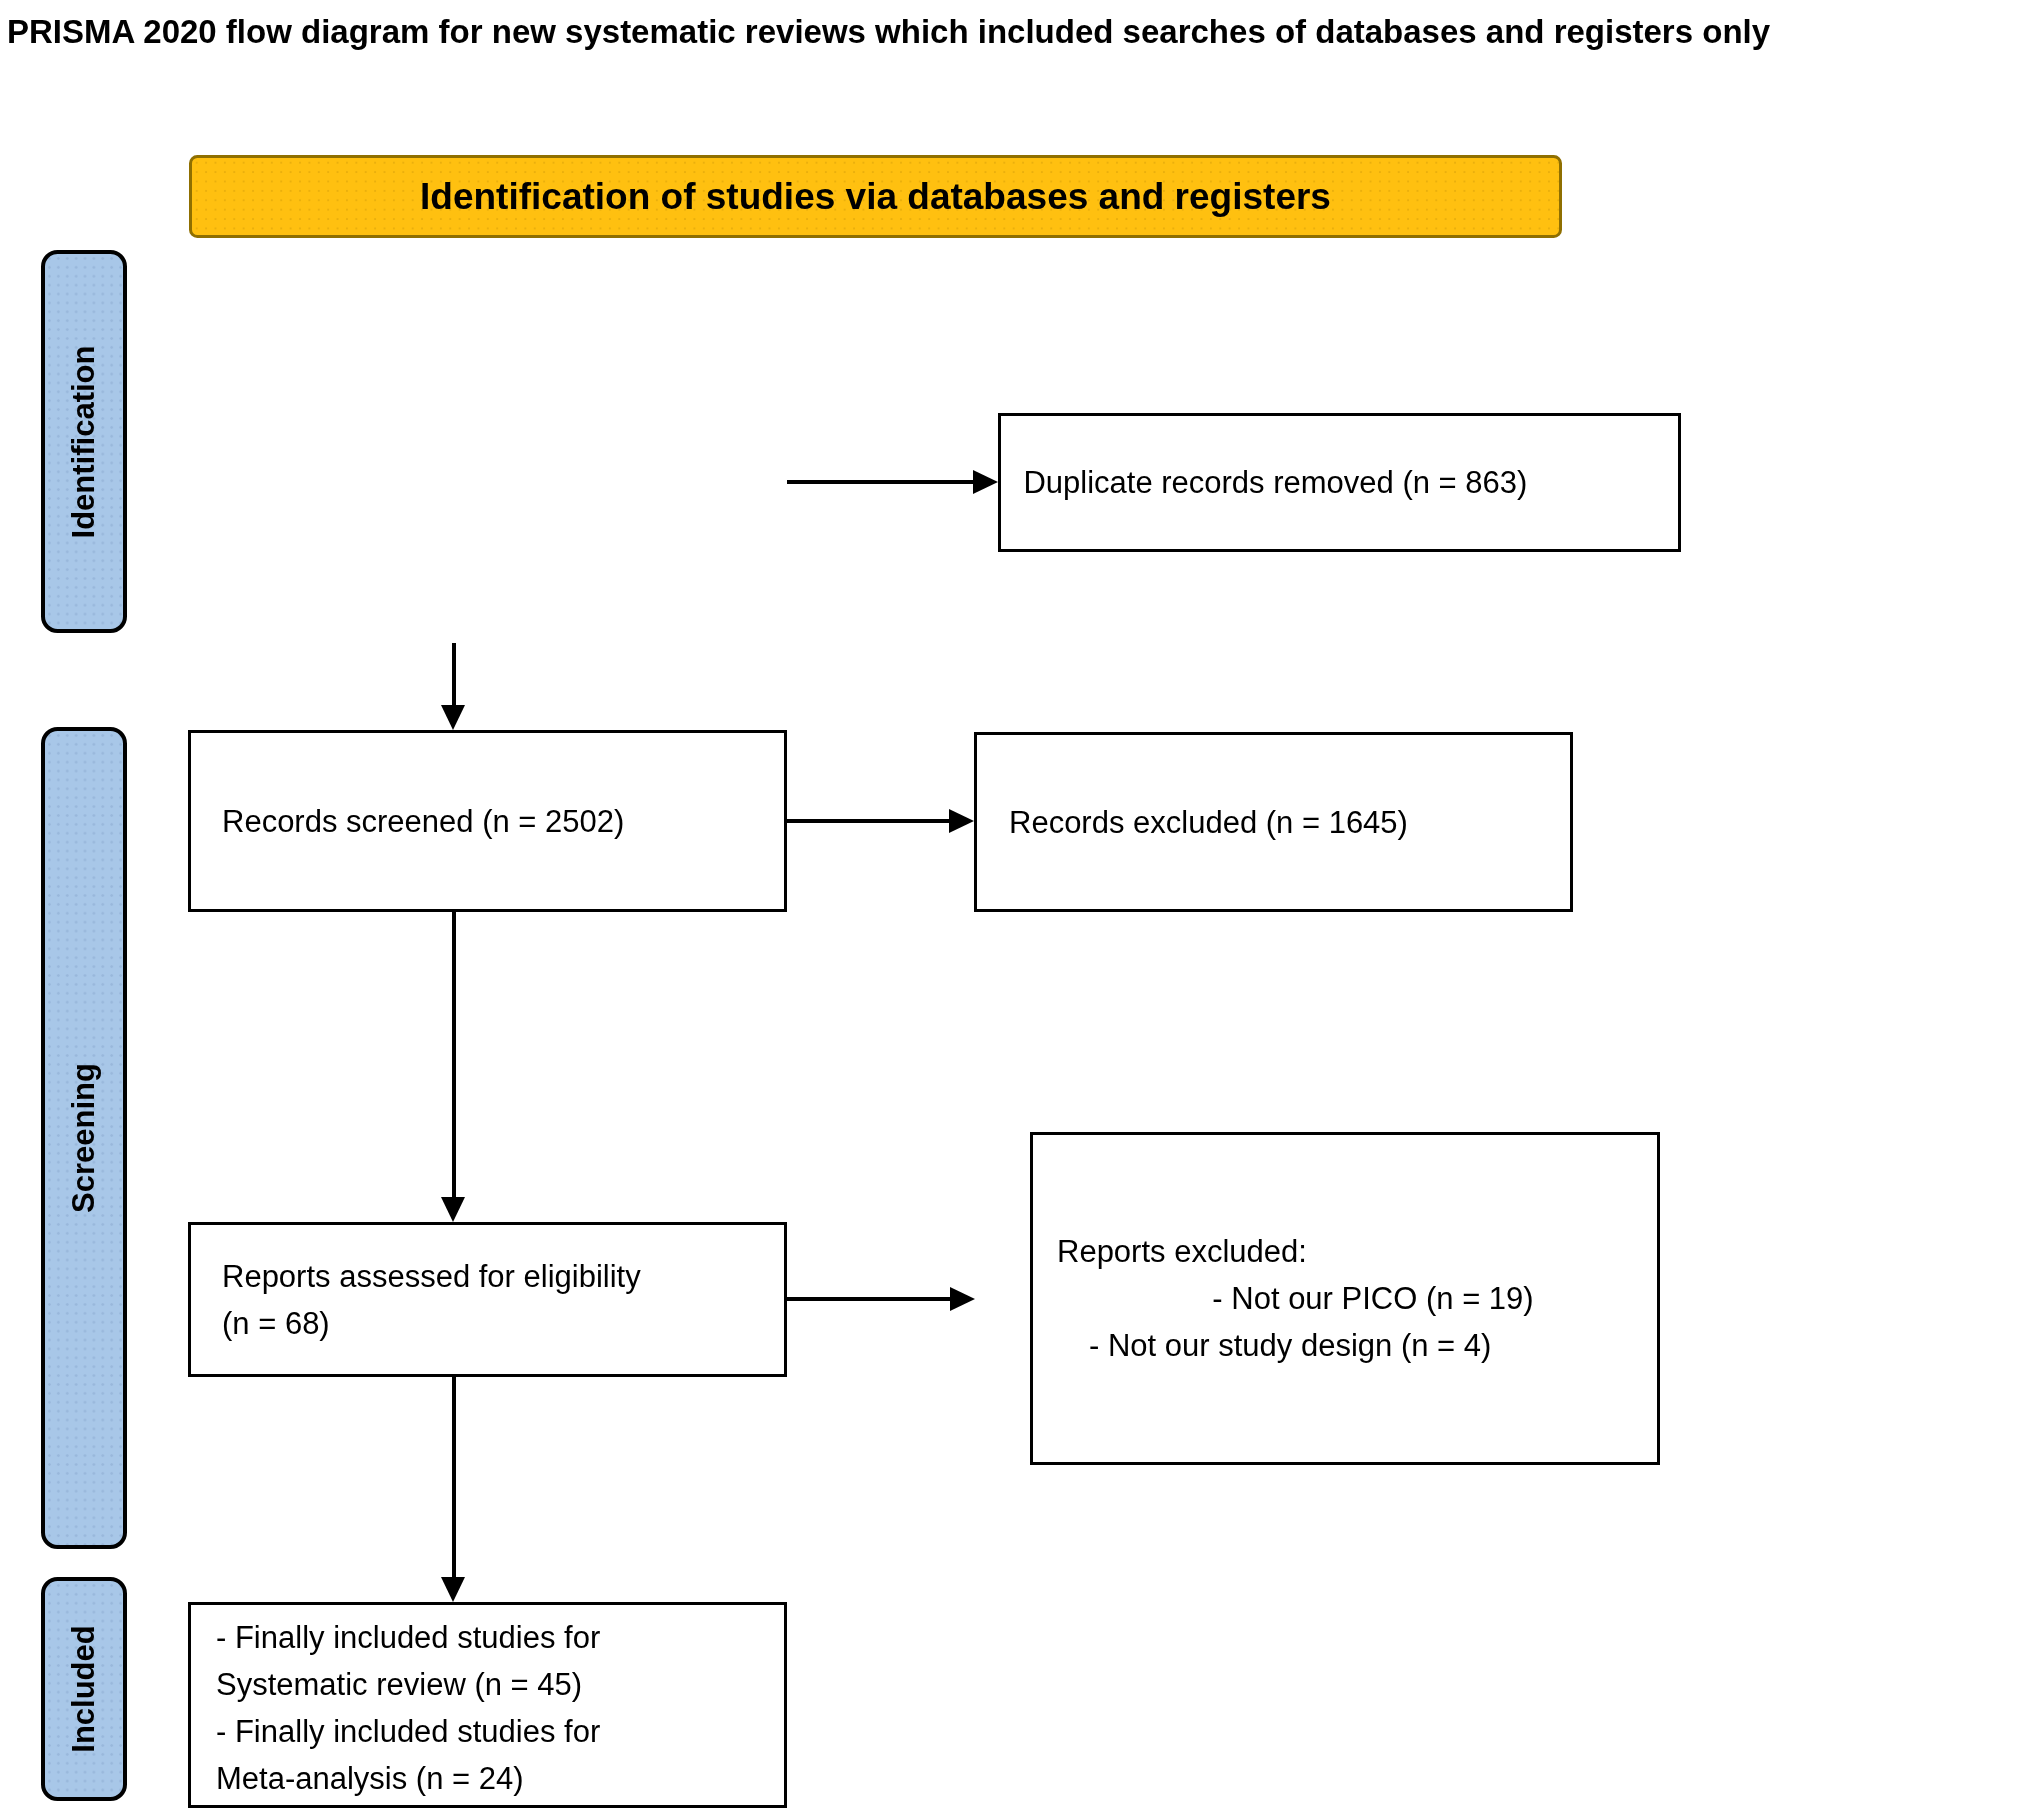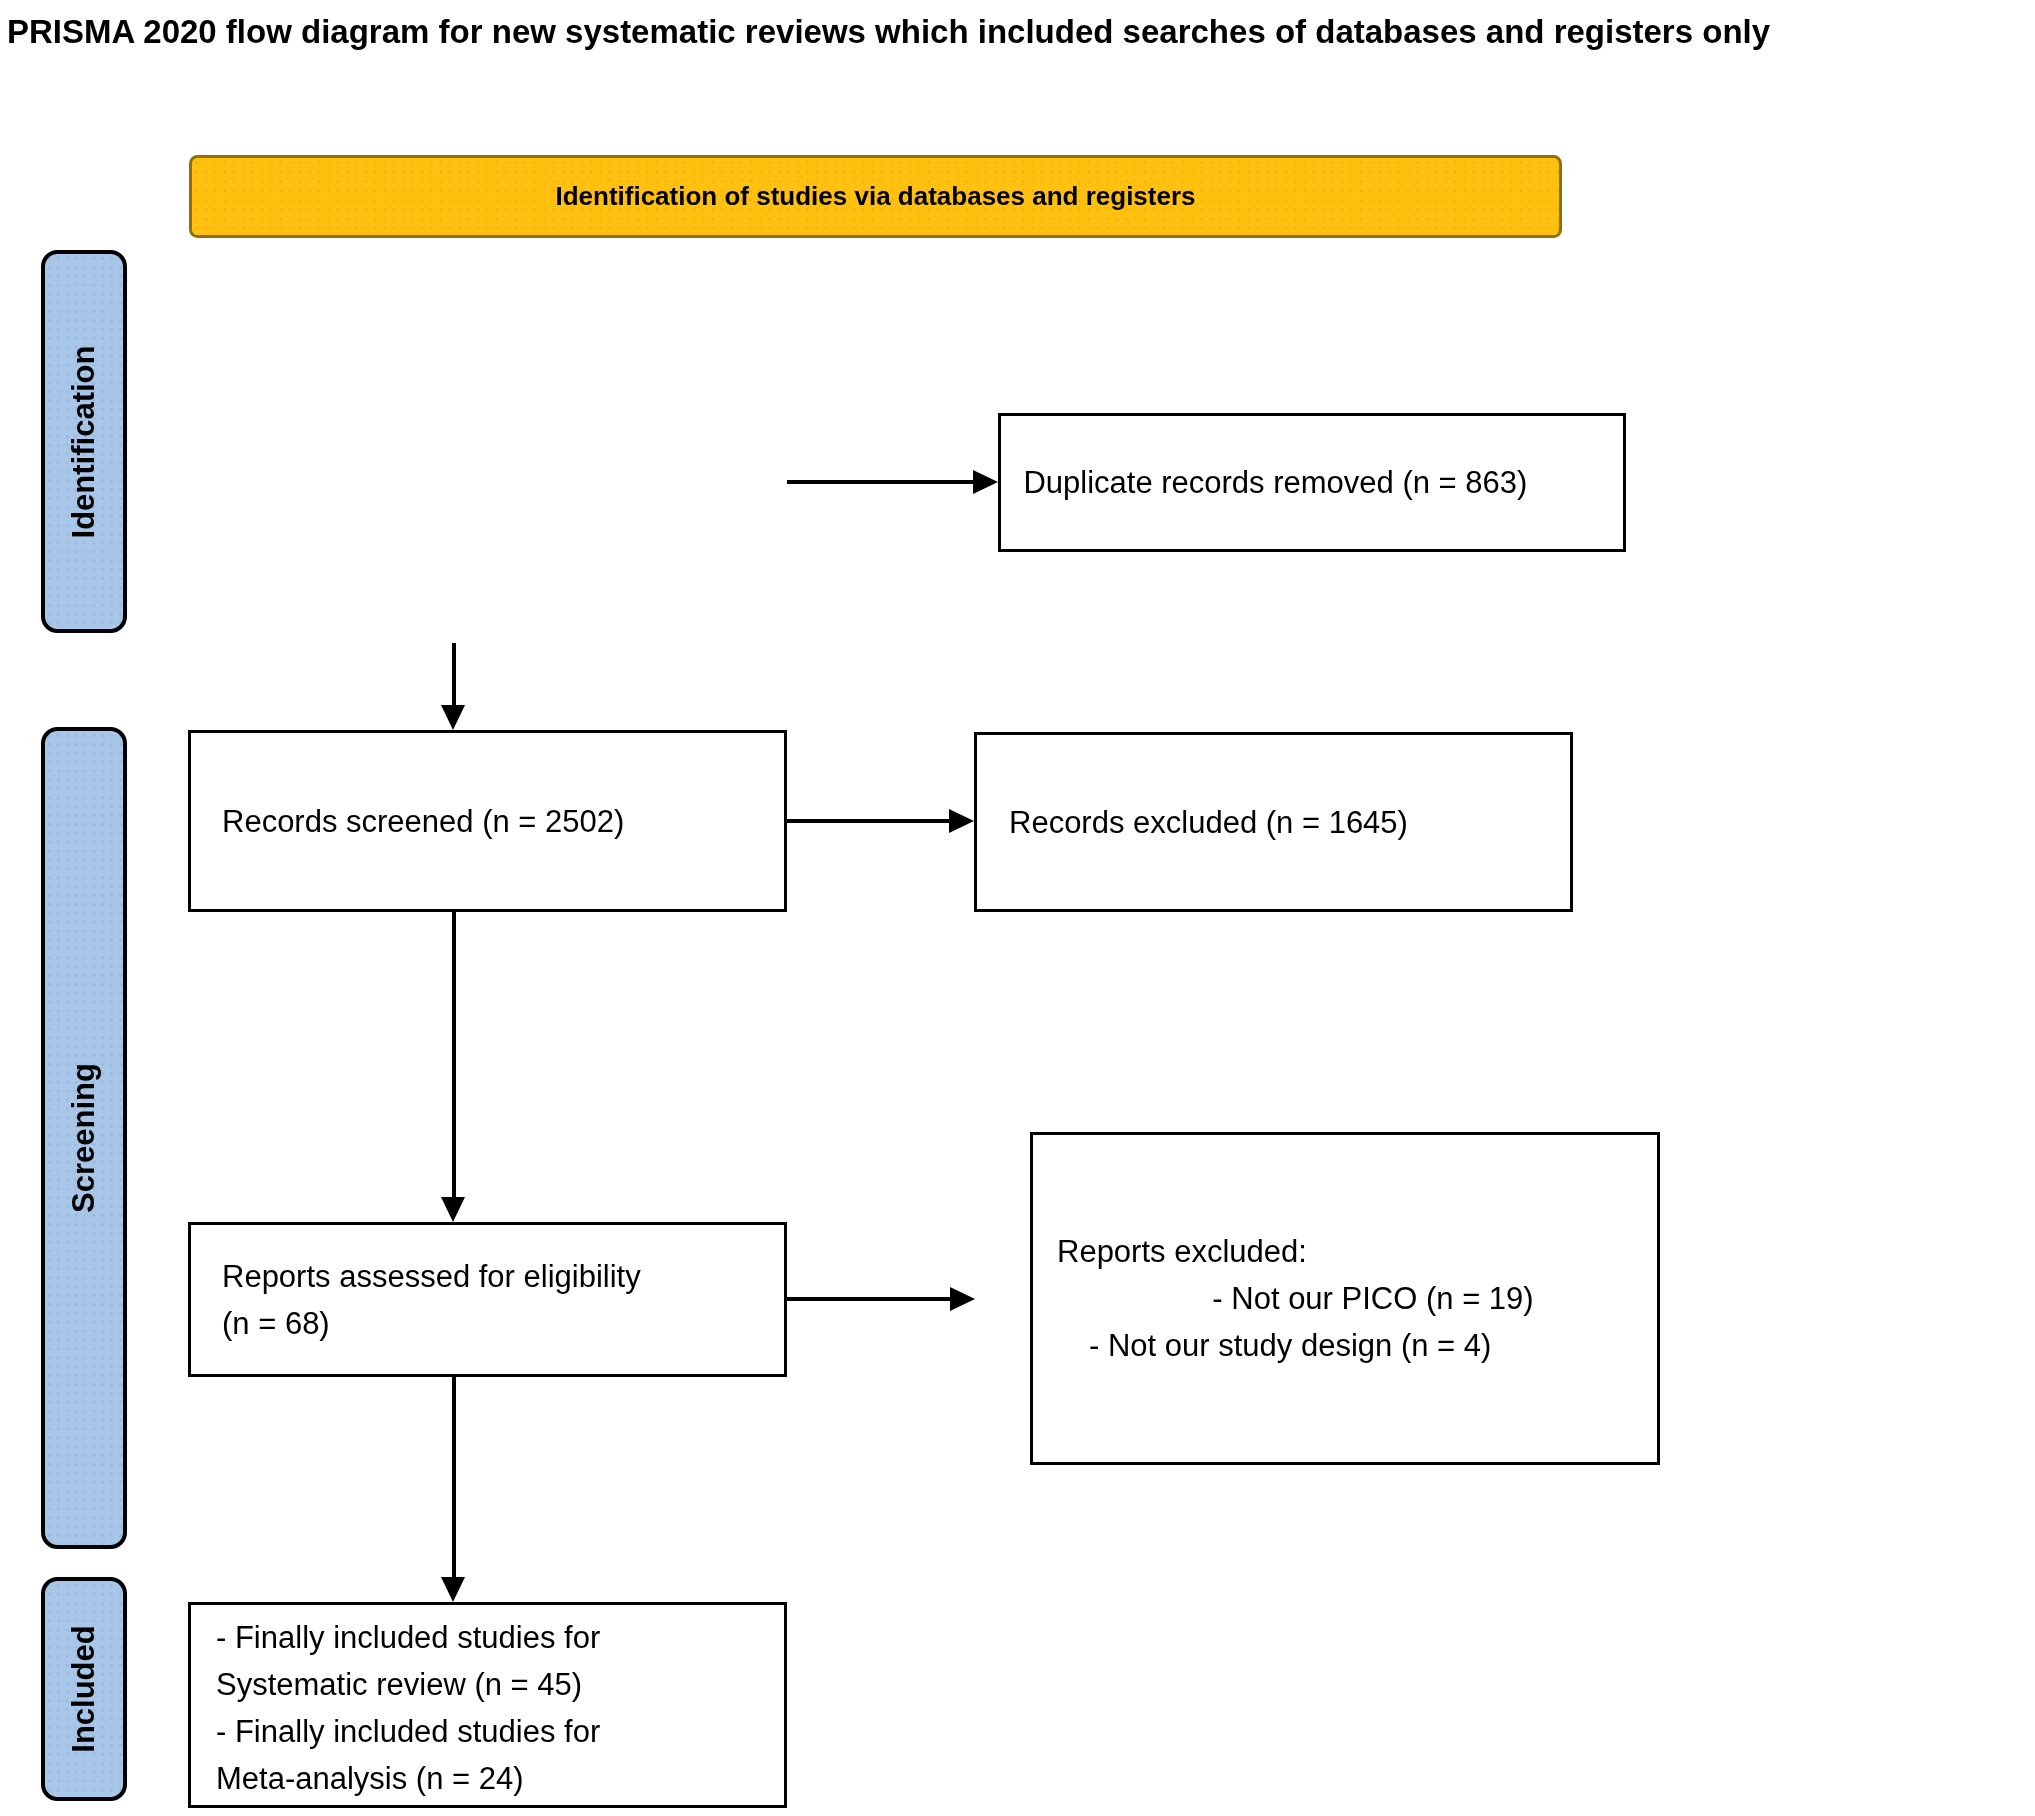--- a/index.html
+++ b/index.html
@@ -17,21 +17,21 @@
     letter-spacing:0px;
   }
   .banner{
     position:absolute;left:189px;top:155px;width:1373px;height:83px;
     box-sizing:border-box;
     background:#FFC010;
     background-image:radial-gradient(circle, rgba(140,100,0,.18) 1.2px, transparent 1.5px);
     background-size:9.4px 9.4px;
     border:3.5px solid #8F6F00;border-radius:8.3px;
     display:flex;align-items:center;justify-content:center;
-    font-size:26px;font-weight:bold;
+    font-size:37px;font-weight:bold;
   }
   .stage-bar{
     position:absolute;left:41px;width:86px;
     box-sizing:border-box;
     background:#A8C7E8;
     background-image:radial-gradient(circle, rgba(60,90,140,.14) 1.2px, transparent 1.5px);
     background-size:8.9px 8.9px;
     border:4.7px solid #000;border-radius:16.5px;
     display:flex;align-items:center;justify-content:center;
   }
@@ -76,21 +76,21 @@
     <span class="vtext">Identification</span>
   </div>
   <div class="stage-bar" style="top:727px;height:822px;">
     <span class="vtext">Screening</span>
   </div>
   <div class="stage-bar" style="top:1577px;height:224px;">
     <span class="vtext">Included</span>
   </div>
 
 
-  <div class="box vcenter" style="left:998px;top:413px;width:628px;height:139px;padding-left:22.4px;">
+  <div class="box vcenter" style="left:998px;top:413px;width:683px;height:139px;padding-left:22.4px;">
     <div>Duplicate records removed (n = 863)</div>
   </div>
 
   <div class="box vcenter" style="left:188px;top:730px;width:599px;height:182px;padding-left:31px;">
     <div>Records screened (n = 2502)</div>
   </div>
 
   <div class="box vcenter" style="left:974px;top:732px;width:599px;height:180px;padding-left:32px;">
     <div>Records excluded (n = 1645)</div>
   </div>

